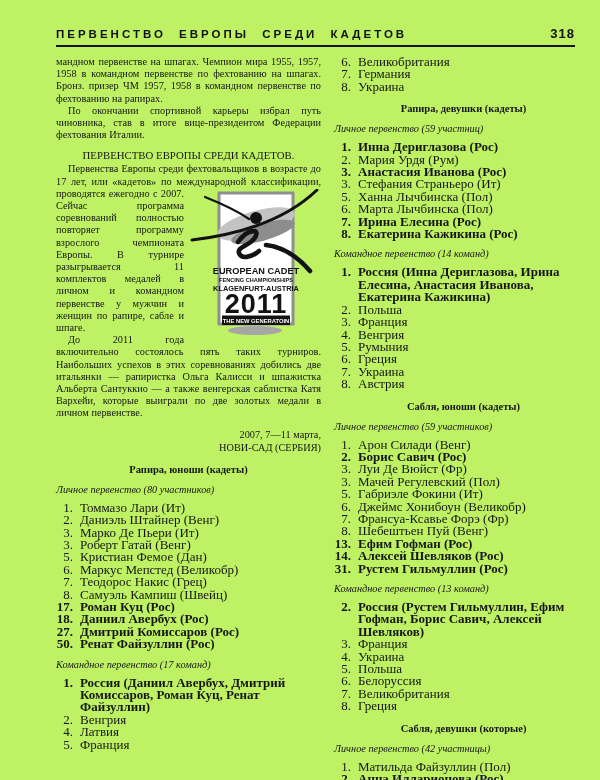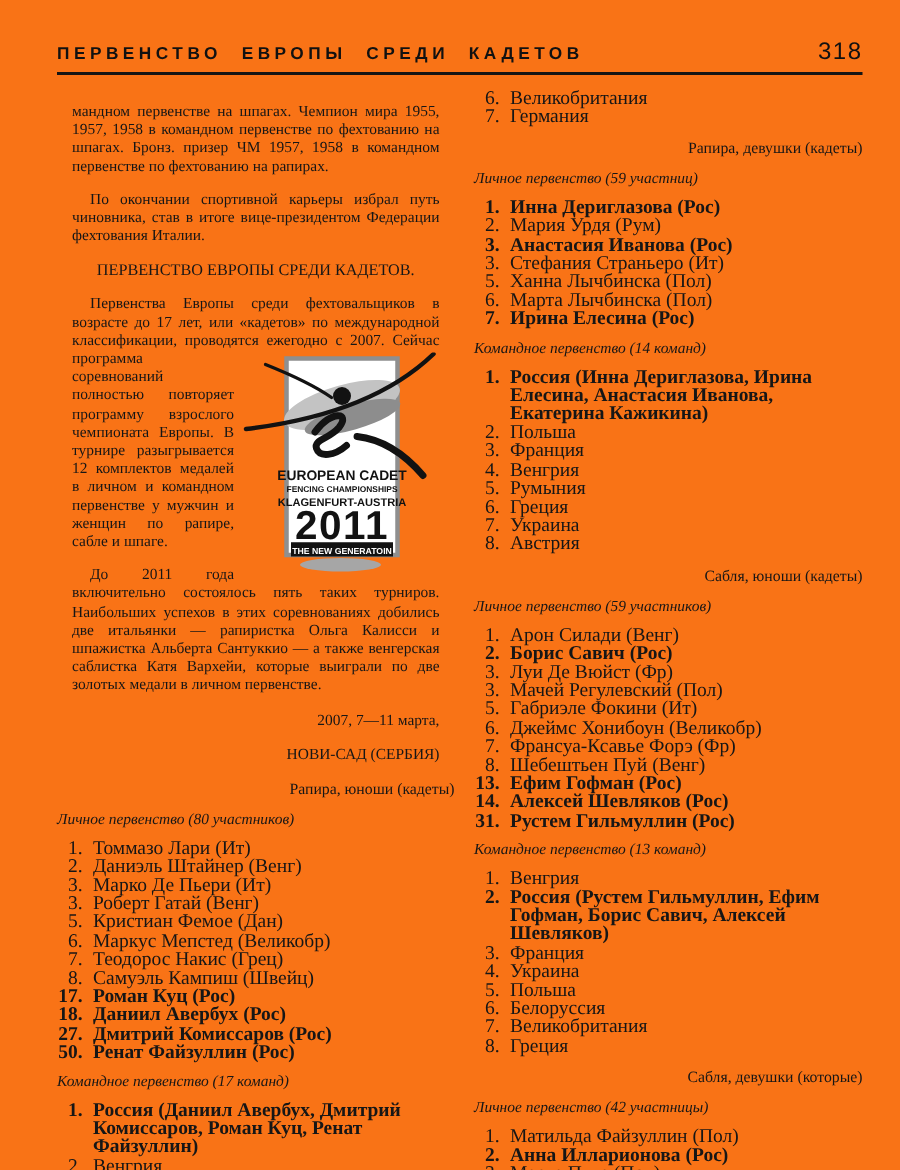--- a/index.html
+++ b/index.html
@@ -1,58 +1,58 @@
 <!DOCTYPE html>
 <html><head>
 <meta charset="utf-8">
 <style>
   html,body{margin:0;padding:0;background:#e8e8e4;}
   .page{
     position:relative;
     width:600px;height:780px;
-    background:#f97316;
+    background:#bef264;
     box-sizing:border-box;
-    padding:26px 25px 20px 38px;
+    padding:26px 25px 20px 56px;
     font-family:"Liberation Serif","DejaVu Serif",serif;
     color:#161616;
     overflow:hidden;
   }
   
   .hdr{display:flex;justify-content:space-between;align-items:baseline;}
   .run-title{
     font-family:"Liberation Sans","DejaVu Sans",sans-serif;
     font-weight:bold;font-size:11.5px;letter-spacing:3px;word-spacing:7px;
     color:#111;
   }
   .page-num{
     font-family:"Liberation Sans","DejaVu Sans",sans-serif;
-    font-weight:normal;font-size:16px;letter-spacing:1px;color:#111;
+    font-weight:bold;font-size:13px;letter-spacing:1px;color:#111;
   }
   .rule{border-bottom:2px solid #151515;margin-top:4px;margin-bottom:9px;}
   
   .cols{display:flex;gap:13px;}
   .col{width:265px;flex:0 0 265px;}
   .col.right{width:259px;flex:0 0 259px;}
   
-  p{margin:10px;font-size:10.3px;line-height:12.2px;text-align:justify;}
+  p{margin:0;font-size:10.3px;line-height:12.2px;text-align:justify;}
   p.ind{text-indent:12px;}
   .sec-title{
     margin:8px 0 1px;font-size:10.8px;line-height:13px;font-weight:normal;
     text-align:center;
   }
   
   .logo-float{
     float:right;width:132px;height:148px;margin:1px 0 2px 5px;
   }
   .logo-float svg{display:block;width:132px;height:148px;}
   
   .date-line{text-align:right;font-size:10.3px;line-height:13px;text-indent:0;}
   .date-top{margin-top:8px;}
   .weapon-head{
-    margin:9px 0 0;font-size:10.5px;line-height:13px;font-weight:normal;text-align:right;
+    margin:9px 0 0;font-size:10.5px;line-height:13px;font-weight:bold;text-align:center;
   }
   .ital-head{
     margin:8px 0 6px;font-size:10.3px;line-height:12px;font-style:italic;text-align:left;
   }
   
   ol.results{list-style:none;margin:0;padding:0;font-size:13px;line-height:12.4px;}
   ol.results li{padding-left:24px;text-indent:-24px;text-align:left;}
   ol.results .n{display:inline-block;width:17px;margin-right:7px;text-align:right;text-indent:0;}
   ol.results li.bold{font-weight:bold;}
 </style>
@@ -90,21 +90,21 @@
             <path d="M 77 56 C 95 58 109 68 121 82" stroke="#121212" stroke-width="4.6" fill="none" stroke-linecap="round"></path>
           </g>
           <text x="67" y="85" text-anchor="middle" font-family="Liberation Sans, sans-serif" font-weight="bold" font-size="9.2" fill="#121212">EUROPEAN CADET</text>
           <text x="67" y="93" text-anchor="middle" font-family="Liberation Sans, sans-serif" font-weight="bold" font-size="5.6" fill="#121212">FENCING CHAMPIONSHIPS</text>
           <text x="67" y="102" text-anchor="middle" font-family="Liberation Sans, sans-serif" font-weight="bold" font-size="7.4" fill="#121212">KLAGENFURT-AUSTRIA</text>
           <text x="67" y="124" text-anchor="middle" font-family="Liberation Sans, sans-serif" font-weight="bold" font-size="27" letter-spacing="1" fill="#121212">2011</text>
           <rect x="33" y="126.5" width="68" height="9.5" fill="#121212"></rect>
           <text x="67" y="134" text-anchor="middle" font-family="Liberation Sans, sans-serif" font-weight="bold" font-size="5.8" fill="#ffffff">THE NEW GENERATOIN</text>
         </svg>
           </span>
-        <span>Сейчас программа соревнований полностью повторяет программу взрослого чемпионата Европы. В турнире разыгрывается 12 комплектов медалей в личном и командном первенстве у мужчин и женщин по рапире, сабле и шпаге.</span></p>
+        <span>Сейчас программа соревнований полностью повторяет программу взрослого чемпионата Европы. В турнире разыгрывается 11 комплектов медалей в личном и командном первенстве у мужчин и женщин по рапире, сабле и шпаге.</span></p>
       <p class="ind">До 2011 года включительно состоялось пять таких турниров. Наибольших успехов в этих соревнованиях добились две итальянки — рапиристка Ольга Калисси и шпажистка Альберта Сантуккио — а также венгерская саблистка Катя Вархейи, которые выиграли по две золотых медали в личном первенстве.</p>
 
       <p class="date-line date-top">2007, 7—11 марта,</p>
       <p class="date-line">НОВИ-САД (СЕРБИЯ)</p>
 
       <div class="weapon-head">Рапира, юноши (кадеты)</div>
       <div class="ital-head">Личное первенство (80 участников)</div>
       <ol class="results">
 
       <li><span class="n">1.</span><span class="t">Томмазо Лари (Ит)</span></li>
@@ -129,33 +129,35 @@
           <li><span class="n">4.</span><span class="t">Латвия</span></li>
           <li><span class="n">5.</span><span class="t">Франция</span></li>
         </ol>
     </div>
 
     <div class="col right">
       <ol class="results">
 
       <li><span class="n">6.</span><span class="t">Великобритания</span></li>
           <li><span class="n">7.</span><span class="t">Германия</span></li>
+          <li><span class="n">8.</span><span class="t">Украина</span></li>
         </ol>
 
       <div class="weapon-head">Рапира, девушки (кадеты)</div>
       <div class="ital-head">Личное первенство (59 участниц)</div>
       <ol class="results">
 
       <li class="bold"><span class="n">1.</span><span class="t">Инна Дериглазова (Рос)</span></li>
           <li><span class="n">2.</span><span class="t">Мария Урдя (Рум)</span></li>
           <li class="bold"><span class="n">3.</span><span class="t">Анастасия Иванова (Рос)</span></li>
           <li><span class="n">3.</span><span class="t">Стефания Страньеро (Ит)</span></li>
           <li><span class="n">5.</span><span class="t">Ханна Лычбинска (Пол)</span></li>
           <li><span class="n">6.</span><span class="t">Марта Лычбинска (Пол)</span></li>
           <li class="bold"><span class="n">7.</span><span class="t">Ирина Елесина (Рос)</span></li>
+          <li class="bold"><span class="n">8.</span><span class="t">Екатерина Кажикина (Рос)</span></li>
         </ol>
 
       <div class="ital-head">Командное первенство (14 команд)</div>
       <ol class="results">
 
       <li class="bold"><span class="n">1.</span><span class="t">Россия (Инна Дериглазова, Ирина Елесина, Анастасия Иванова, Екатерина Кажикина)</span></li>
           <li><span class="n">2.</span><span class="t">Польша</span></li>
           <li><span class="n">3.</span><span class="t">Франция</span></li>
           <li><span class="n">4.</span><span class="t">Венгрия</span></li>
           <li><span class="n">5.</span><span class="t">Румыния</span></li>
@@ -177,21 +179,20 @@
           <li><span class="n">7.</span><span class="t">Франсуа-Ксавье Форэ (Фр)</span></li>
           <li><span class="n">8.</span><span class="t">Шебештьен Пуй (Венг)</span></li>
           <li class="bold"><span class="n">13.</span><span class="t">Ефим Гофман (Рос)</span></li>
           <li class="bold"><span class="n">14.</span><span class="t">Алексей Шевляков (Рос)</span></li>
           <li class="bold"><span class="n">31.</span><span class="t">Рустем Гильмуллин (Рос)</span></li>
         </ol>
 
       <div class="ital-head">Командное первенство (13 команд)</div>
       <ol class="results">
 
-      <li><span class="n">1.</span><span class="t">Венгрия</span></li>
           <li class="bold"><span class="n">2.</span><span class="t">Россия (Рустем Гильмуллин, Ефим Гофман, Борис Савич, Алексей Шевляков)</span></li>
           <li><span class="n">3.</span><span class="t">Франция</span></li>
           <li><span class="n">4.</span><span class="t">Украина</span></li>
           <li><span class="n">5.</span><span class="t">Польша</span></li>
           <li><span class="n">6.</span><span class="t">Белоруссия</span></li>
           <li><span class="n">7.</span><span class="t">Великобритания</span></li>
           <li><span class="n">8.</span><span class="t">Греция</span></li>
         </ol>
 
       <div class="weapon-head">Сабля, девушки (которые)</div>

